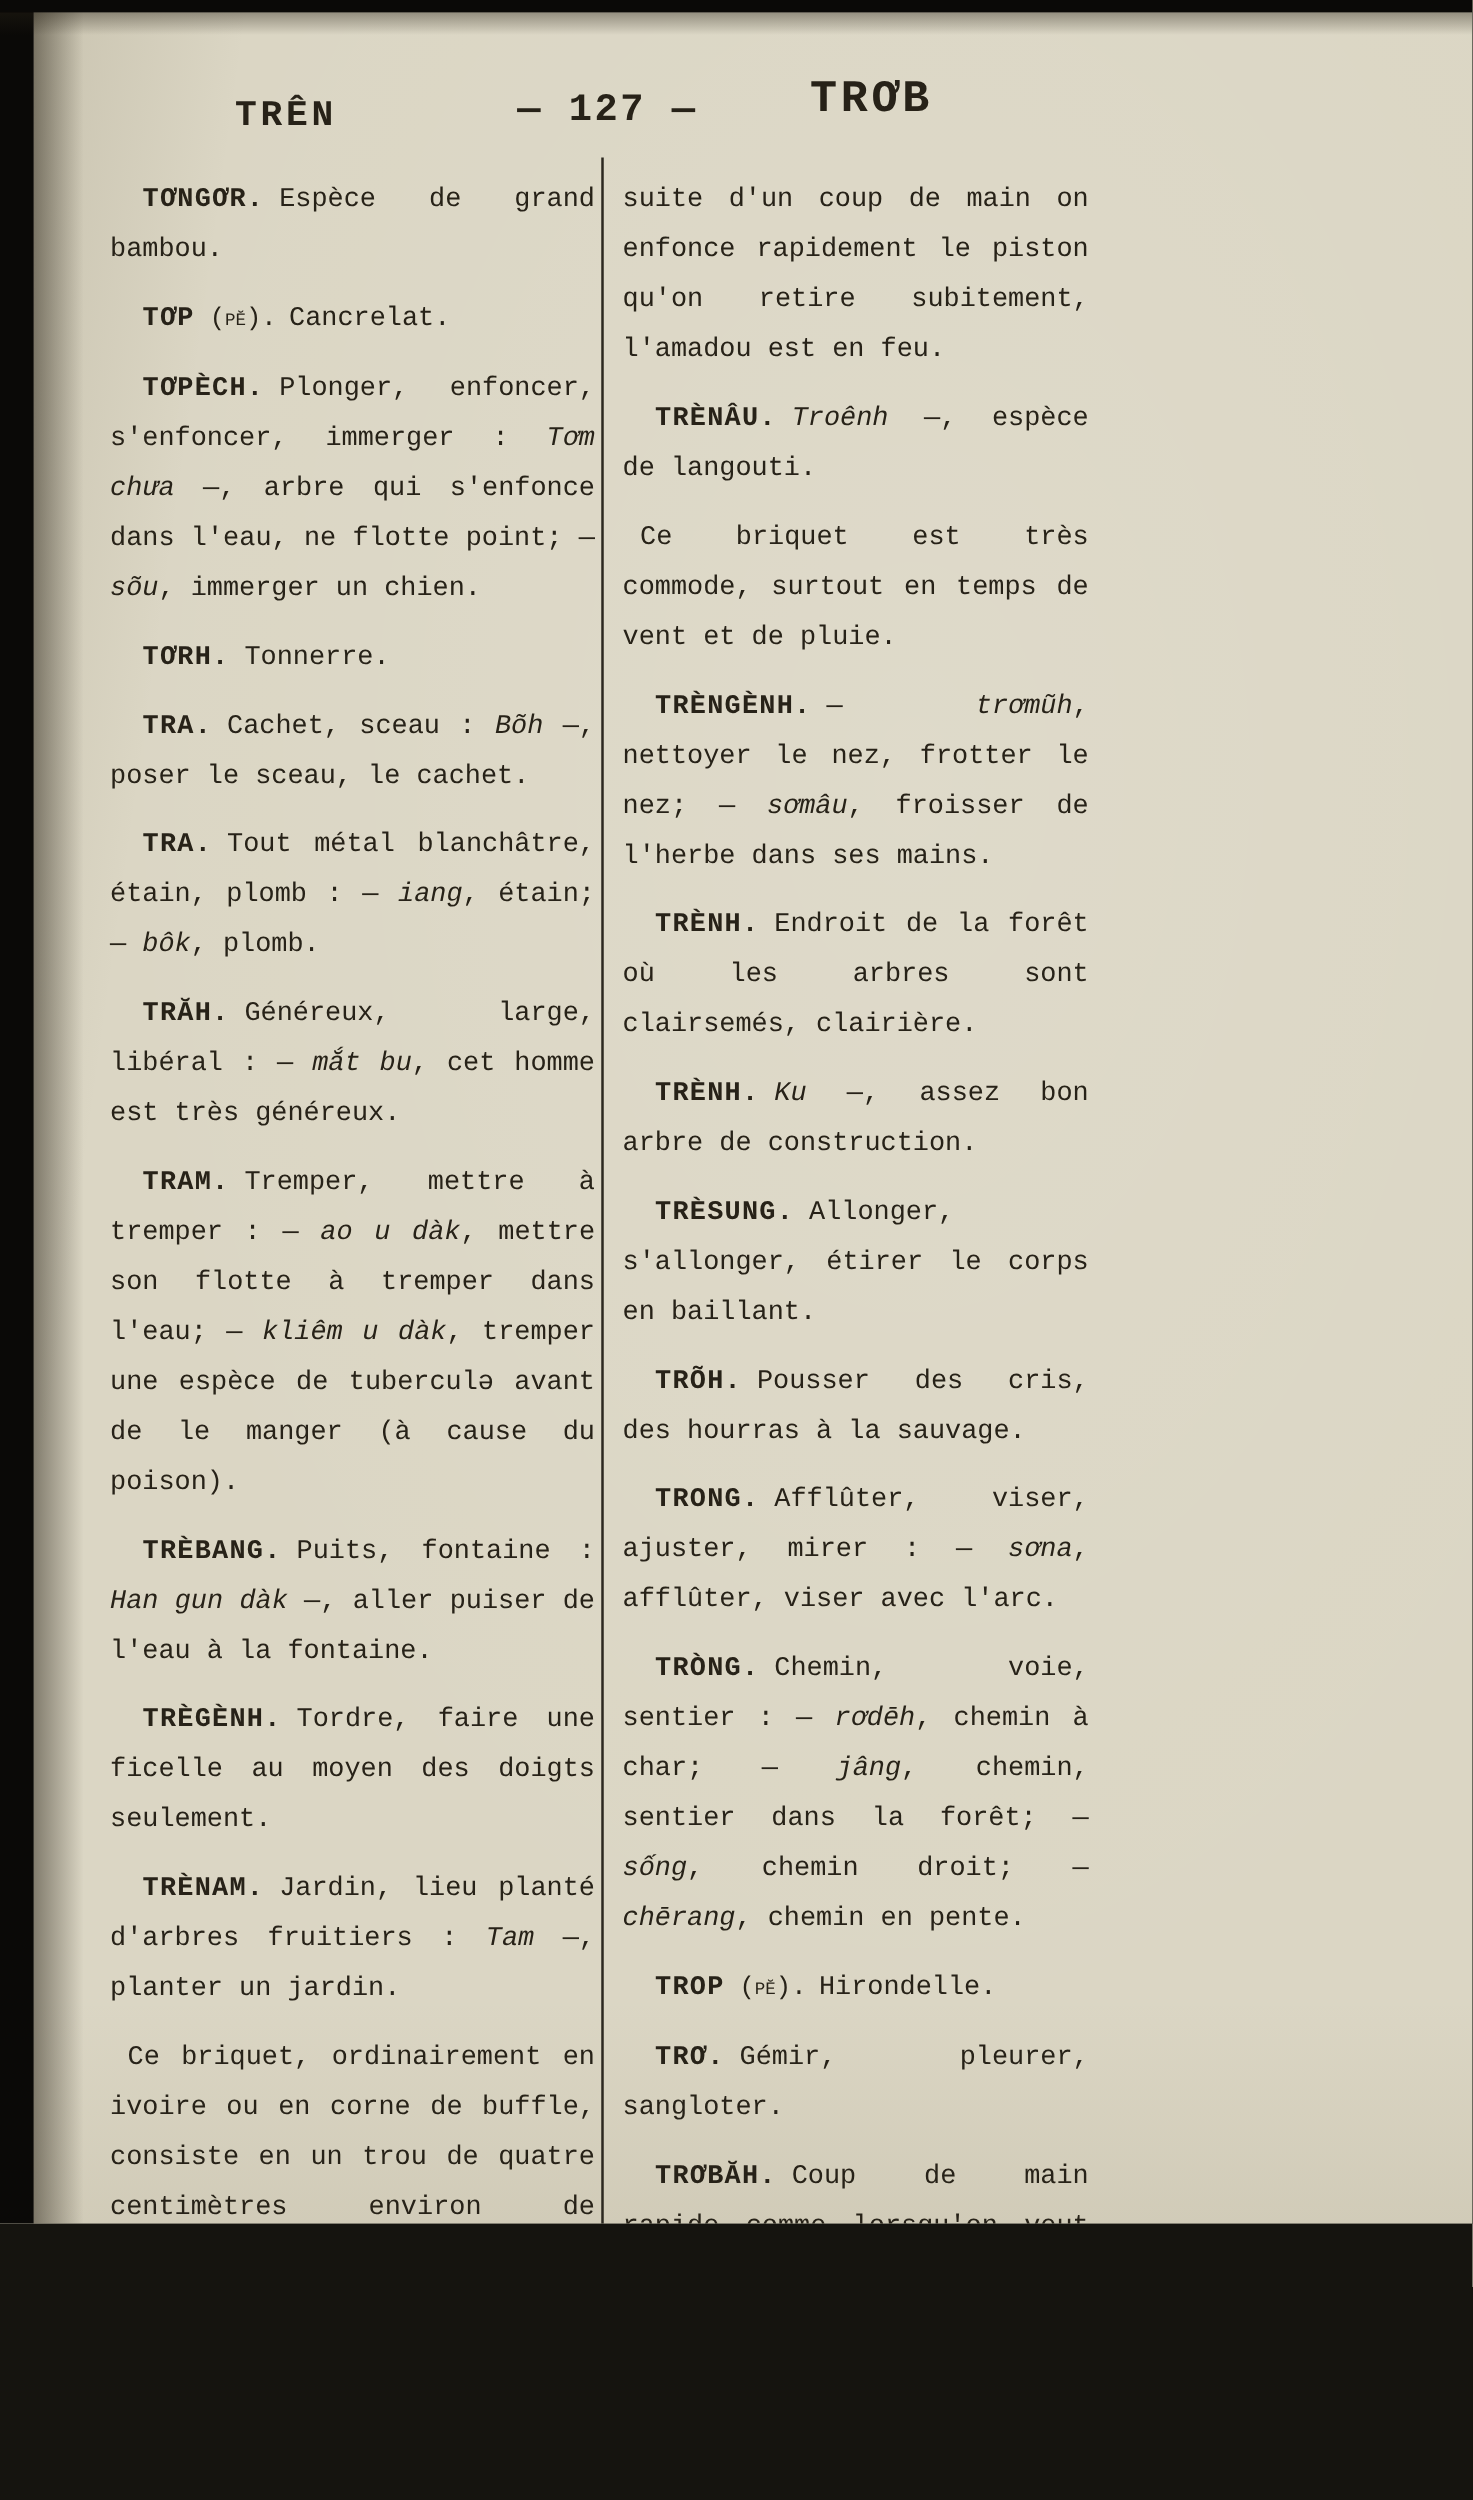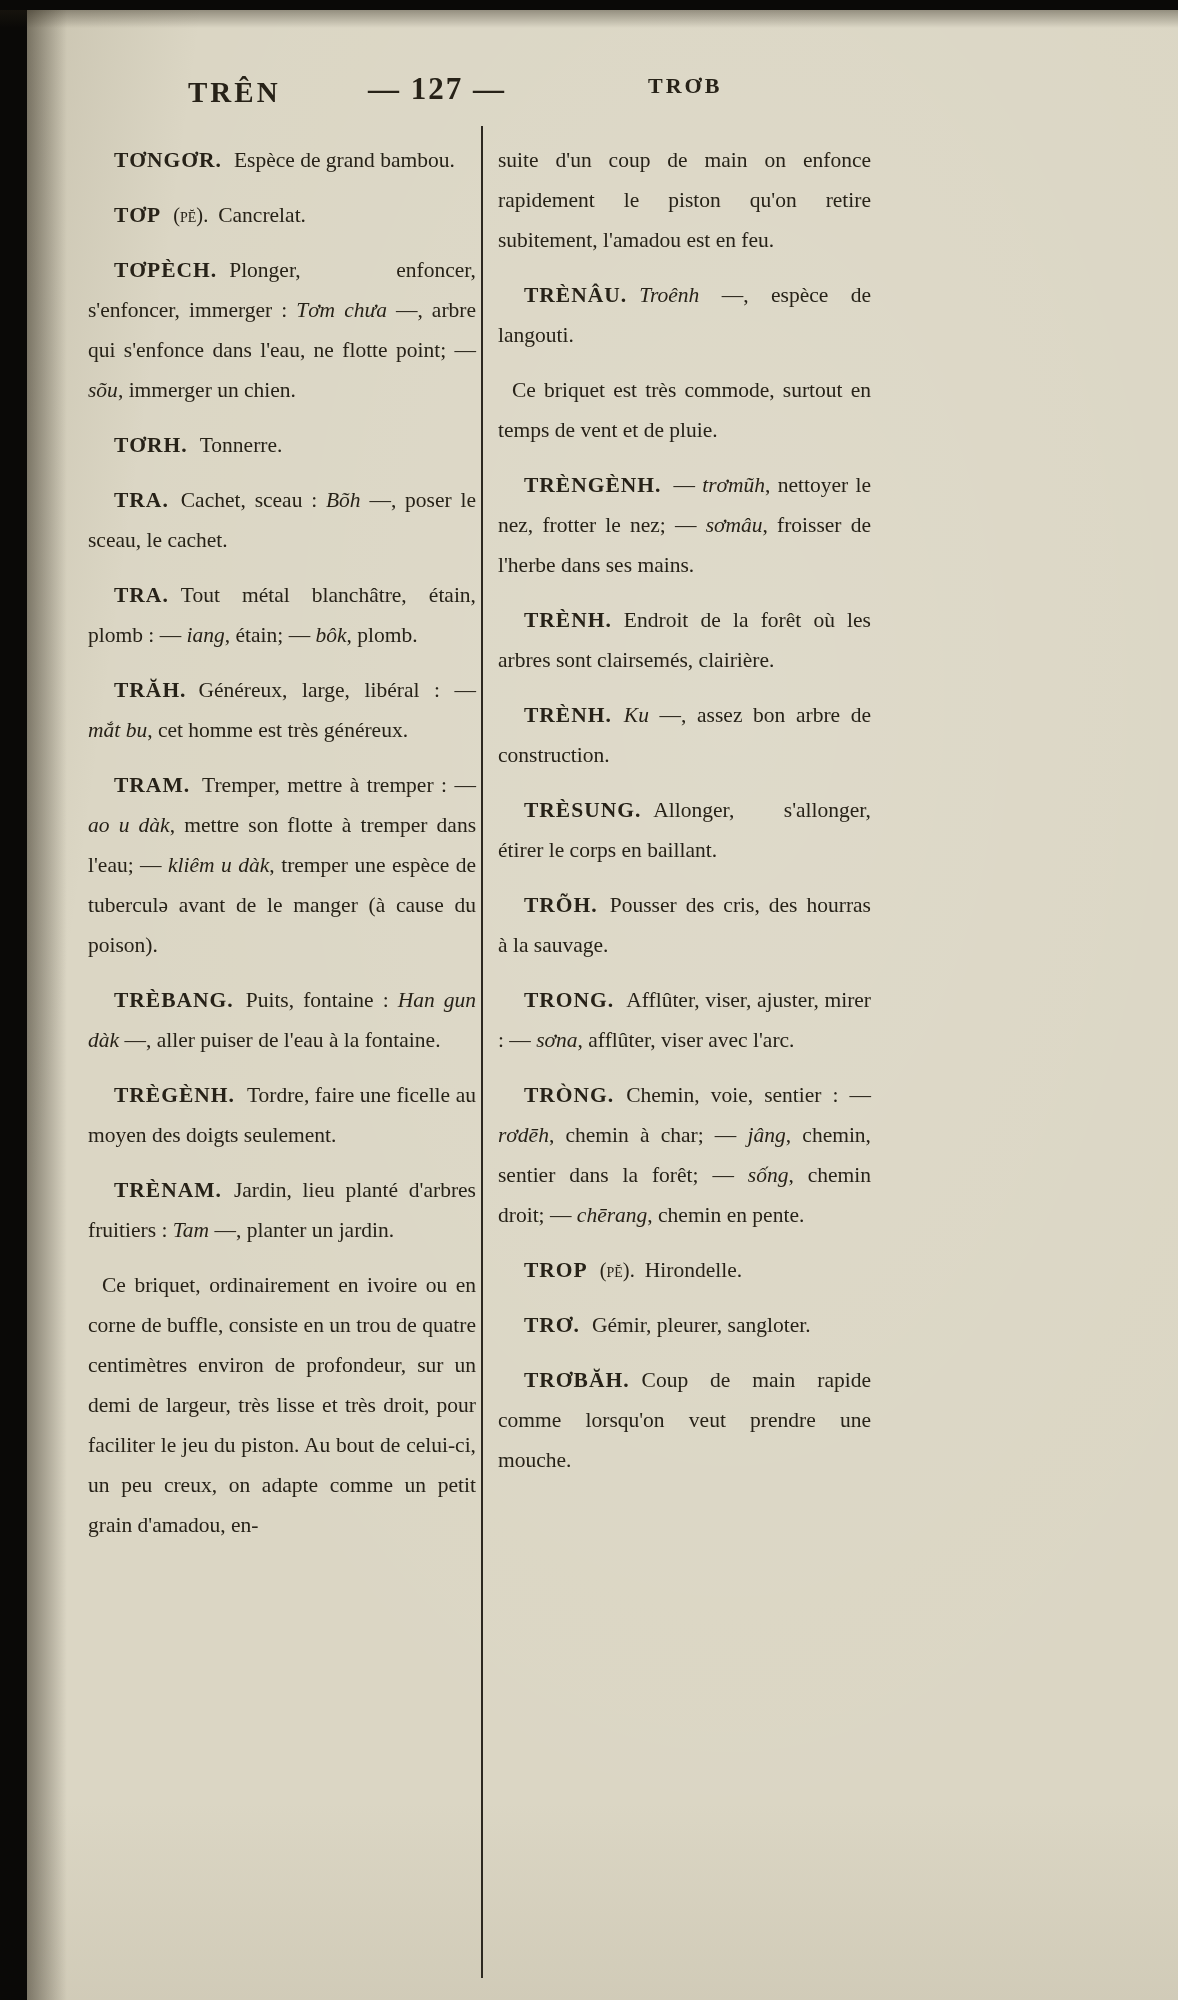--- a/index.html
+++ b/index.html
@@ -1,28 +1,28 @@
 <!DOCTYPE html>
 <html lang="fr"><head>
 <meta charset="utf-8">
 <style>
   html, body { margin: 0; padding: 0; background: #15140f; }
 
   .page {
     position: relative;
     width: 1178px;
-    height: 2000px;
+    height: 1779px;
     overflow: hidden;
     background-color: var(--paper, #dbd6c4);
     background-image:
       radial-gradient(ellipse at 62% 35%, rgba(255,255,255,0.10), rgba(0,0,0,0) 65%),
       linear-gradient(98deg, rgba(104,94,66,0.18), rgba(0,0,0,0) 14%),
       linear-gradient(0deg, rgba(120,108,78,0.10), rgba(0,0,0,0) 10%);
     color: var(--ink, #272218);
-    font-family: Liberation Serif, serif;
+    font-family: Liberation Mono, monospace;
   }
 
   
   .edge-left {
     position: absolute; left: 0; top: 0; width: 27px; height: 100%;
     background: var(--edge, #0a0907);
   }
   .edge-left-fade {
     position: absolute; left: 27px; top: 0; width: 40px; height: 100%;
     background: linear-gradient(90deg, rgba(40,34,22,0.50), rgba(40,34,22,0));
@@ -36,23 +36,23 @@
     background: linear-gradient(rgba(40,34,22,0.40), rgba(40,34,22,0));
   }
 
   
   .header-word {
     position: absolute;
     font-weight: 700;
     white-space: nowrap;
   }
   .hw-left  { left: 188px; top: 76px; font-size: 29px; letter-spacing: 3px; }
-  .page-num { left: 368px; top: 71px; width: 190px; text-align: left;
+  .page-num { left: 368px; top: 71px; width: 190px; text-align: right;
               font-size: 31px; letter-spacing: 2px; font-weight: 700; }
-  .hw-right { left: 648px; top: 73px; font-size: 22px; letter-spacing: 3px; }
+  .hw-right { left: 648px; top: 59px; font-size: 36px; letter-spacing: 3px; }
 
   
   .divider {
     position: absolute; left: 481px; top: 126px; width: 2px; height: 1852px;
     background: #2c2820;
   }
 
   
   .column {
     position: absolute;

